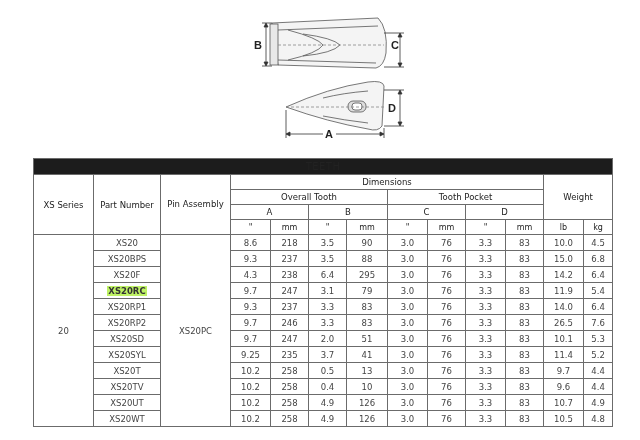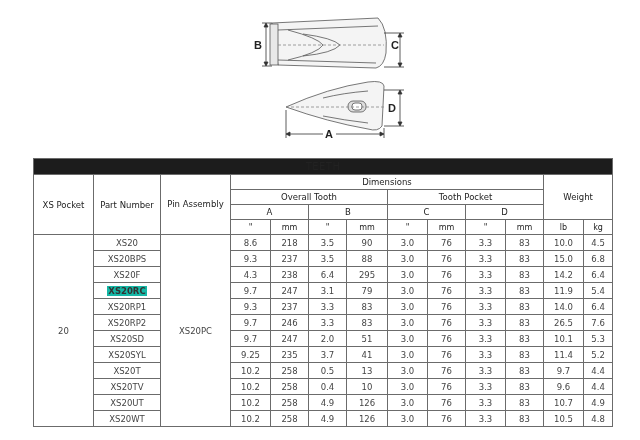--- a/index.html
+++ b/index.html
@@ -97,21 +97,21 @@
       <col style="width:40px">
       <col style="width:38px">
     <col style="width:40px">
       <col style="width:29px">
   </colgroup>
   <thead>
     <tr class="title-row">
       <th colspan="13">TEETH</th>
     </tr>
     <tr class="h16">
-      <th rowspan="4">XS Pocket</th>
+      <th rowspan="4">XS Series</th>
       <th rowspan="4">Part Number</th>
       <th rowspan="4" style="white-space:normal;line-height:11px">Pin Assembly</th>
       <th colspan="8">Dimensions</th>
       <th colspan="2" rowspan="3">Weight</th>
     </tr>
     <tr class="h16">
       <th colspan="4">Overall Tooth</th>
       <th colspan="4">Tooth Pocket</th>
     </tr>
     <tr class="h16">
@@ -169,21 +169,21 @@
         <td>6.4</td>
         <td>295</td>
         <td>3.0</td>
         <td>76</td>
         <td>3.3</td>
         <td>83</td>
         <td>14.2</td>
         <td>6.4</td>
       </tr>
       <tr>
-        <td><span class="hl" style="background: #14b8a6;">XS20RC</span></td>
+        <td><span class="hl" style="background: #bef264;">XS20RC</span></td>
         <td>9.7</td>
         <td>247</td>
         <td>3.1</td>
         <td>79</td>
         <td>3.0</td>
         <td>76</td>
         <td>3.3</td>
         <td>83</td>
         <td>11.9</td>
         <td>5.4</td>

